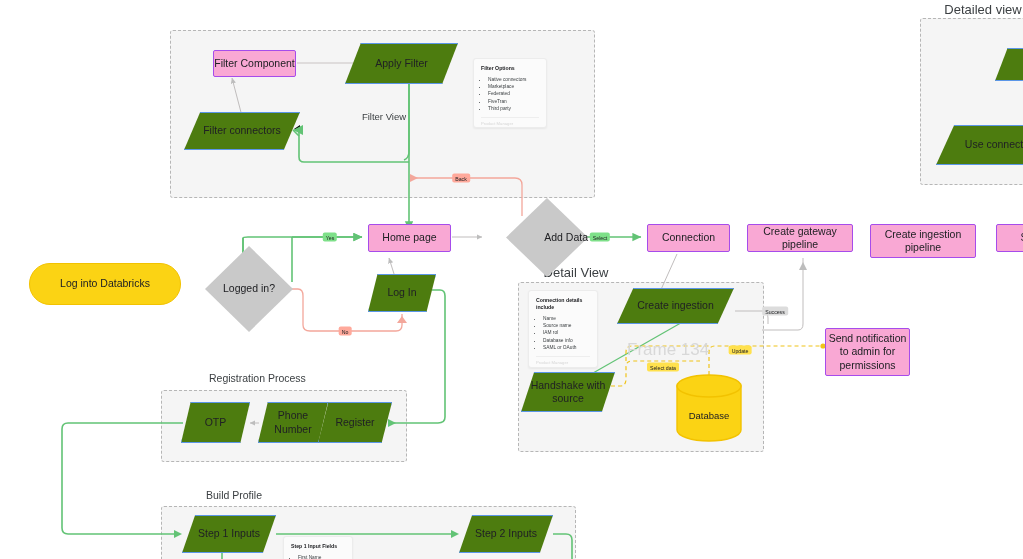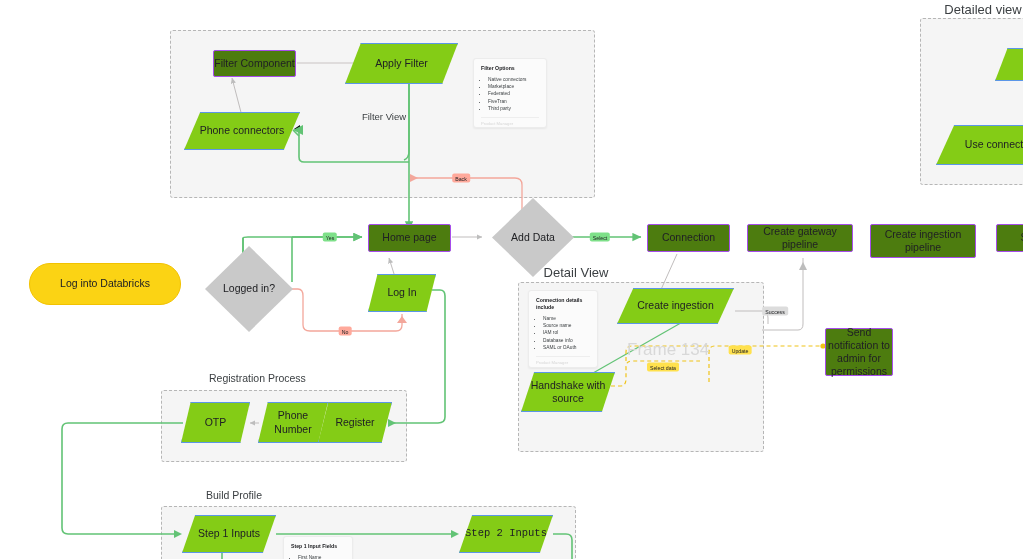--- a/index.html
+++ b/index.html
@@ -2,23 +2,23 @@
 <html><head>
 <meta charset="utf-8">
 <style>
   html,body{margin:0;padding:0;background:#ffffff;}
   body{width:1023px;height:559px;overflow:hidden;font-family:"Liberation Sans",sans-serif;}
   #canvas{position:relative;width:1023px;height:559px;background:#ffffff;}
   svg.edges{position:absolute;left:0;top:0;width:1023px;height:559px;pointer-events:none;}
 
   .node{position:absolute;box-sizing:border-box;display:flex;align-items:center;justify-content:center;
         text-align:center;color:#202124;font-size:10.5px;line-height:1.25;}
-  .rect{border:1px solid #a64ceb;background:#4d7c0f;border-radius:2px;}
+  .rect{border:1px solid #a64ceb;background:#f9a8d4;border-radius:2px;}
   .rounded{background:#fbd314;border:1px solid #f2c200;border-radius:22px;}
-  .para{background:#84cc16;border:1px solid #5b96e8;}
+  .para{background:#4d7c0f;border:1px solid #5b96e8;}
   .para .lbl{position:relative;z-index:2;}
   .parashape{clip-path:polygon(14% 0,100% 0,86% 100%,0 100%);}
   .diamond{background:#cccccc;border:none;}
   .diamond .dshape{position:absolute;left:0;top:0;width:100%;height:100%;background:#c9c9c9;
      clip-path:polygon(50% 0,100% 50%,50% 100%,0 50%);}
   .diamond{background:transparent;}
   .diamond .lbl{position:relative;z-index:2;}
 
   .grouplabel{position:absolute;font-size:10.5px;color:#3c4043;padding-left:45px;}
   .groupbox{position:absolute;box-sizing:border-box;border:1.2px dashed #b6b6b6;
@@ -141,21 +141,21 @@
 
   <div class="node rect" style="left:213px;top:50px;width:83px;height:27px;">
     <span class="lbl">Filter Component</span>
   </div>
 
   <div class="node para parashape" style="left:345px;top:43px;width:113px;height:41px;">
     <span class="lbl">Apply Filter</span>
   </div>
 
   <div class="node para parashape" style="left:184px;top:112px;width:116px;height:38px;">
-    <span class="lbl">Phone connectors</span>
+    <span class="lbl">Filter connectors</span>
   </div>
 
   <div class="flowlabel" style="left:384px;top:116px;">Filter View</div>
 
   <div class="card" style="left:473px;top:58px;width:74px;height:70px;">
     <div class="ctitle">Filter Options</div>
     <ul>
       <li>Native connectors</li>
       <li>Marketplace</li>
       <li>Federated</li>
@@ -180,21 +180,21 @@
   </div>
 
   <div class="node rect" style="left:368px;top:224px;width:83px;height:28px;">
     <span class="lbl">Home page</span>
   </div>
 
   <div class="node para parashape" style="left:368px;top:274px;width:68px;height:38px;">
     <span class="lbl">Log In</span>
   </div>
 
-  <div class="node diamond" style="left:492px;top:198px;width:82px;height:79px;">
+  <div class="node diamond" style="left:506px;top:198px;width:82px;height:79px;justify-content:flex-end;">
     <div class="dshape"></div>
     <span class="lbl">Add Data</span>
   </div>
 
   <div class="node rect" style="left:647px;top:224px;width:83px;height:28px;align-items:center;">
     <span class="lbl">Connection</span>
   </div>
 
   <div class="node rect" style="left:747px;top:224px;width:106px;height:28px;">
     <span class="lbl">Create gateway pipeline</span>
@@ -223,39 +223,46 @@
   </div>
 
   <div class="node para parashape" style="left:617px;top:288px;width:117px;height:36px;">
     <span class="lbl">Create ingestion</span>
   </div>
 
   <div class="node para parashape" style="left:521px;top:372px;width:94px;height:40px;">
     <span class="lbl">Handshake with source</span>
   </div>
 
-
-  <div class="node rect" style="left:825px;top:328px;width:68px;height:48px;padding:0;">
+  <div class="cyl" style="left:675px;top:374px;width:68px;height:68px;">
+    <svg width="68" height="68" viewBox="0 0 68 68">
+      <path d="M2,12 L2,56 A32,11 0 0 0 66,56 L66,12 Z" fill="#fbd314" stroke="#f2c200" stroke-width="1.4"></path>
+      <ellipse cx="34" cy="12" rx="32" ry="11" fill="#fbd314" stroke="#f2c200" stroke-width="1.4"></ellipse>
+    </svg>
+    <div style="position:absolute;left:0;top:36px;width:68px;text-align:center;font-size:9.5px;color:#202124;">Database</div>
+  </div>
+
+  <div class="node rect" style="left:825px;top:328px;width:85px;height:48px;padding:0;">
     <span class="lbl">Send notification to admin for permissions</span>
   </div>
 
   <div class="node para parashape" style="left:181px;top:402px;width:69px;height:41px;">
     <span class="lbl">OTP</span>
   </div>
   <div class="node para parashape" style="left:258px;top:402px;width:70px;height:41px;">
     <span class="lbl">Phone Number</span>
   </div>
   <div class="node para parashape" style="left:318px;top:402px;width:74px;height:41px;">
     <span class="lbl">Register</span>
   </div>
 
   <div class="node para parashape" style="left:182px;top:515px;width:94px;height:38px;">
     <span class="lbl">Step 1 Inputs</span>
   </div>
-  <div class="node para parashape" style="left:459px;top:515px;width:94px;height:38px;font-family:Liberation Mono, monospace;">
+  <div class="node para parashape" style="left:459px;top:515px;width:94px;height:38px;">
     <span class="lbl">Step 2 Inputs</span>
   </div>
 
   <div class="card" style="left:283px;top:536px;width:70px;height:40px;">
     <div class="ctitle">Step 1 Input Fields</div>
     <ul>
       <li>First Name</li>
     </ul>
   </div>
 

